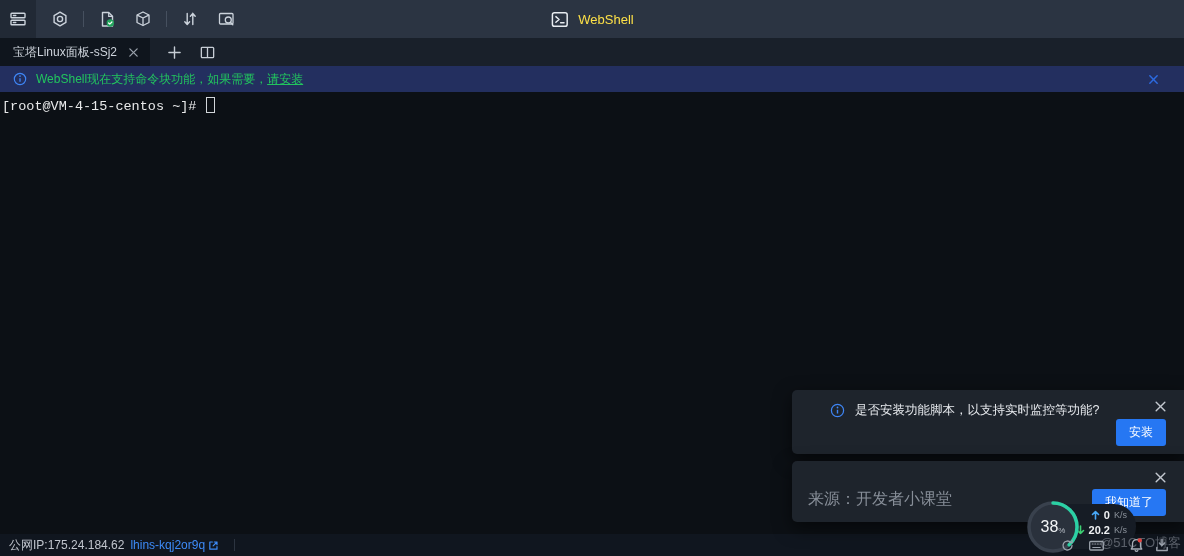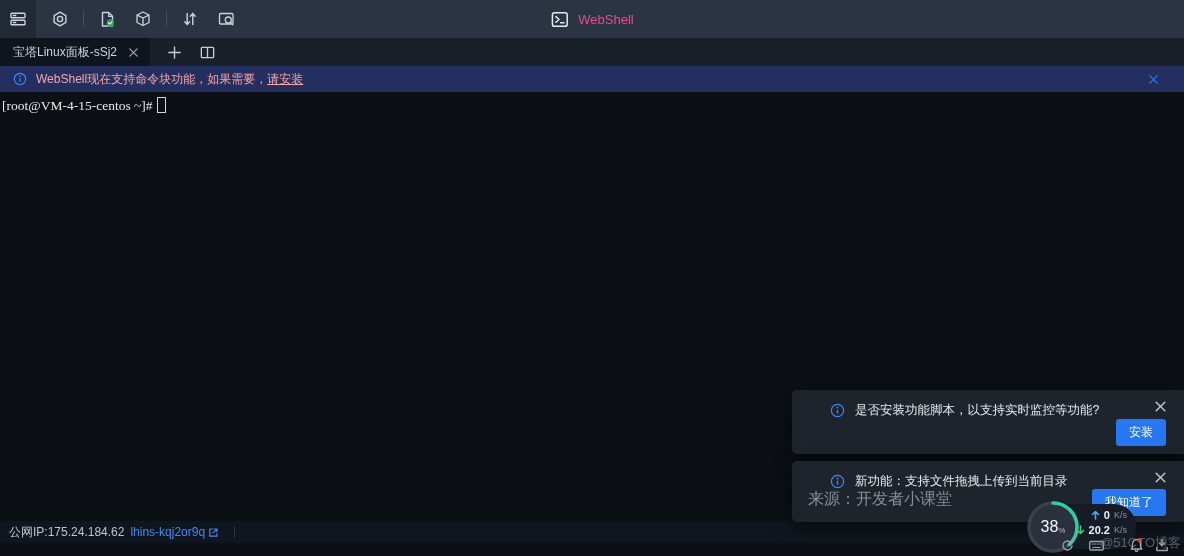--- a/index.html
+++ b/index.html
@@ -12,49 +12,49 @@
   svg { display:block; }
 
   
   .topbar { position:absolute; top:0; left:0; right:0; height:38px; background:#2b3442;
             display:flex; align-items:center; z-index:5; }
   .tb-btn { width:36px; height:38px; display:flex; align-items:center; justify-content:center;
             color:#ccd3dc; cursor:pointer; }
   .tb-btn.active { background:#212935; }
   .tb-divider { width:1px; height:16px; background:#46505f; margin:0 5px; }
   .tb-title { position:absolute; left:50%; top:0; height:38px; transform:translateX(-50%);
-              display:flex; align-items:center; gap:9px; color:#ec4899; font-size:13px; }
+              display:flex; align-items:center; gap:9px; color:#fde047; font-size:13px; }
 
   
   .tabbar { position:absolute; top:38px; left:0; right:0; height:28px; background:#19202a;
             display:flex; align-items:stretch; z-index:5; }
   .tab { background:#0f151d; display:flex; align-items:center; gap:11px; padding:0 11px 0 13px;
          font-size:12px; color:#ced4dc; cursor:pointer; }
   .tab-close { color:#9aa2ac; display:flex; cursor:pointer; }
   .tab-actions { display:flex; align-items:center; gap:17px; margin-left:17px; color:#c7cdd5; }
   .tab-actions > div { cursor:pointer; }
 
   
   .banner { position:absolute; top:66px; left:0; right:0; height:26px; background:#232f5f;
             display:flex; align-items:center; gap:9px; padding-left:13px;
-            font-size:12px; color:#fca5a5; z-index:5; }
+            font-size:12px; color:#22c55e; z-index:5; }
   .banner-action { text-decoration:underline; cursor:pointer; }
   .banner-close { position:absolute; right:25px; top:0; height:26px; display:flex;
                   align-items:center; color:#2c6ae0; cursor:pointer; }
 
   
   .terminal { position:absolute; top:92px; bottom:22px; left:0; right:0; background:#0c1015;
-              color:#e8e9ea; font-family:Liberation Serif, serif; font-size:13.5px;
+              color:#e8e9ea; font-family:Liberation Mono, monospace; font-size:13.5px;
               padding:5px 2px; cursor:text; }
   .prompt { white-space:pre; }
   .cursor { display:inline-block; width:9px; height:16px; border:1px solid #d2d6da;
             vertical-align:-3px; margin-left:1px; }
 
   
-  .bottombar { position:absolute; left:0; right:0; bottom:13px; height:22px; background:#10161f;
+  .bottombar { position:absolute; left:0; right:0; bottom:0; height:22px; background:#10161f;
                display:flex; align-items:center; font-size:12px; color:#c0c5cd;
                padding-left:9px; gap:6px; z-index:6; }
   .ip-link { color:#3d8bf8; display:flex; align-items:center; gap:3px; cursor:pointer;
              text-decoration:none; }
   .bb-divider { width:1px; height:12px; background:#2c3440; margin-left:9px; }
 
   
   .toast { position:absolute; right:0; width:392px; background:#1e242c;
            border-radius:5px 0 0 5px; box-shadow:0 6px 18px rgba(0,0,0,.55); z-index:10;padding-left:22px; }
   .toast1 { top:390px; height:64px; }
@@ -216,30 +216,20 @@
   <span class="toast-close">
     <svg width="13" height="13" viewBox="0 0 12 12" stroke="currentColor" stroke-width="1.3" stroke-linecap="round">
       <line x1="2" y1="2" x2="10" y2="10"></line>
         <line x1="10" y1="2" x2="2" y2="10"></line>
     </svg>
   </span>
   <button class="btn btn-install">安装</button>
 </div>
 
 <div class="toast toast2">
-  <div class="toast-head">
-    <span>
-      <svg width="15" height="15" viewBox="0 0 16 16" fill="none">
-        <circle cx="8" cy="8" r="6.5" stroke="#3f86f6" stroke-width="1.3"></circle>
-        <line x1="8" y1="7.2" x2="8" y2="11.2" stroke="#3f86f6" stroke-width="1.5"></line>
-        <circle cx="8" cy="4.8" r="0.95" fill="#3f86f6"></circle>
-      </svg>
-    </span>
-    <span>新功能：支持文件拖拽上传到当前目录</span>
-  </div>
   <span class="toast-close">
     <svg width="13" height="13" viewBox="0 0 12 12" stroke="currentColor" stroke-width="1.3" stroke-linecap="round">
       <line x1="2" y1="2" x2="10" y2="10"></line>
         <line x1="10" y1="2" x2="2" y2="10"></line>
     </svg>
   </span>
   <span class="toast-source">来源：开发者小课堂</span>
   <button class="btn btn-know">我知道了</button>
 </div>
 

